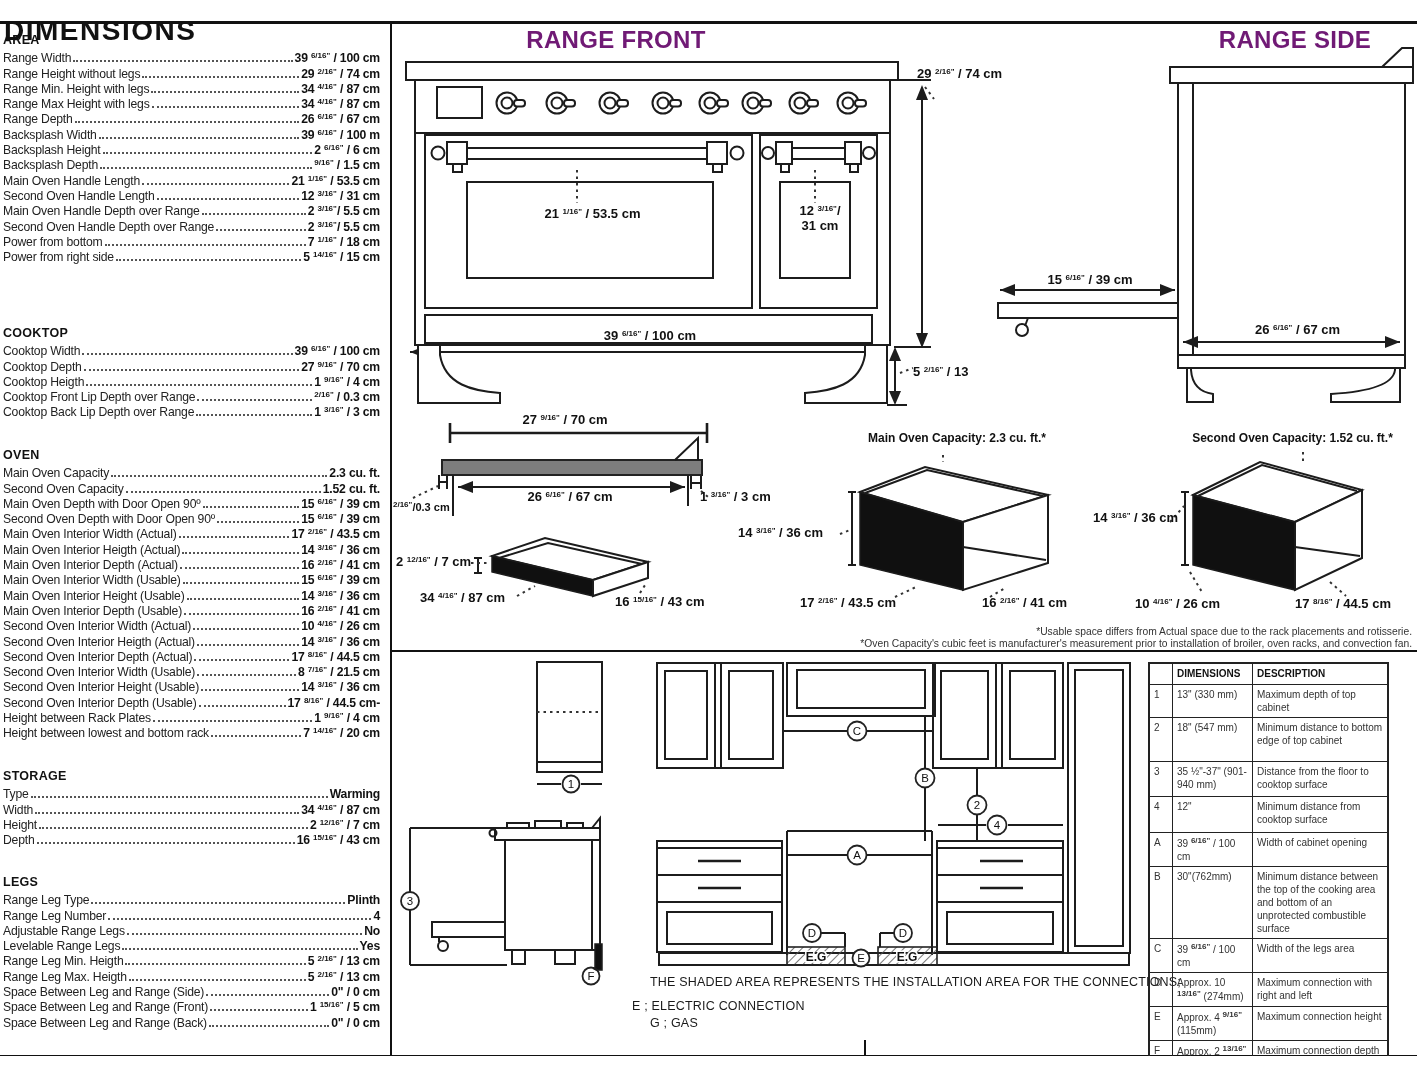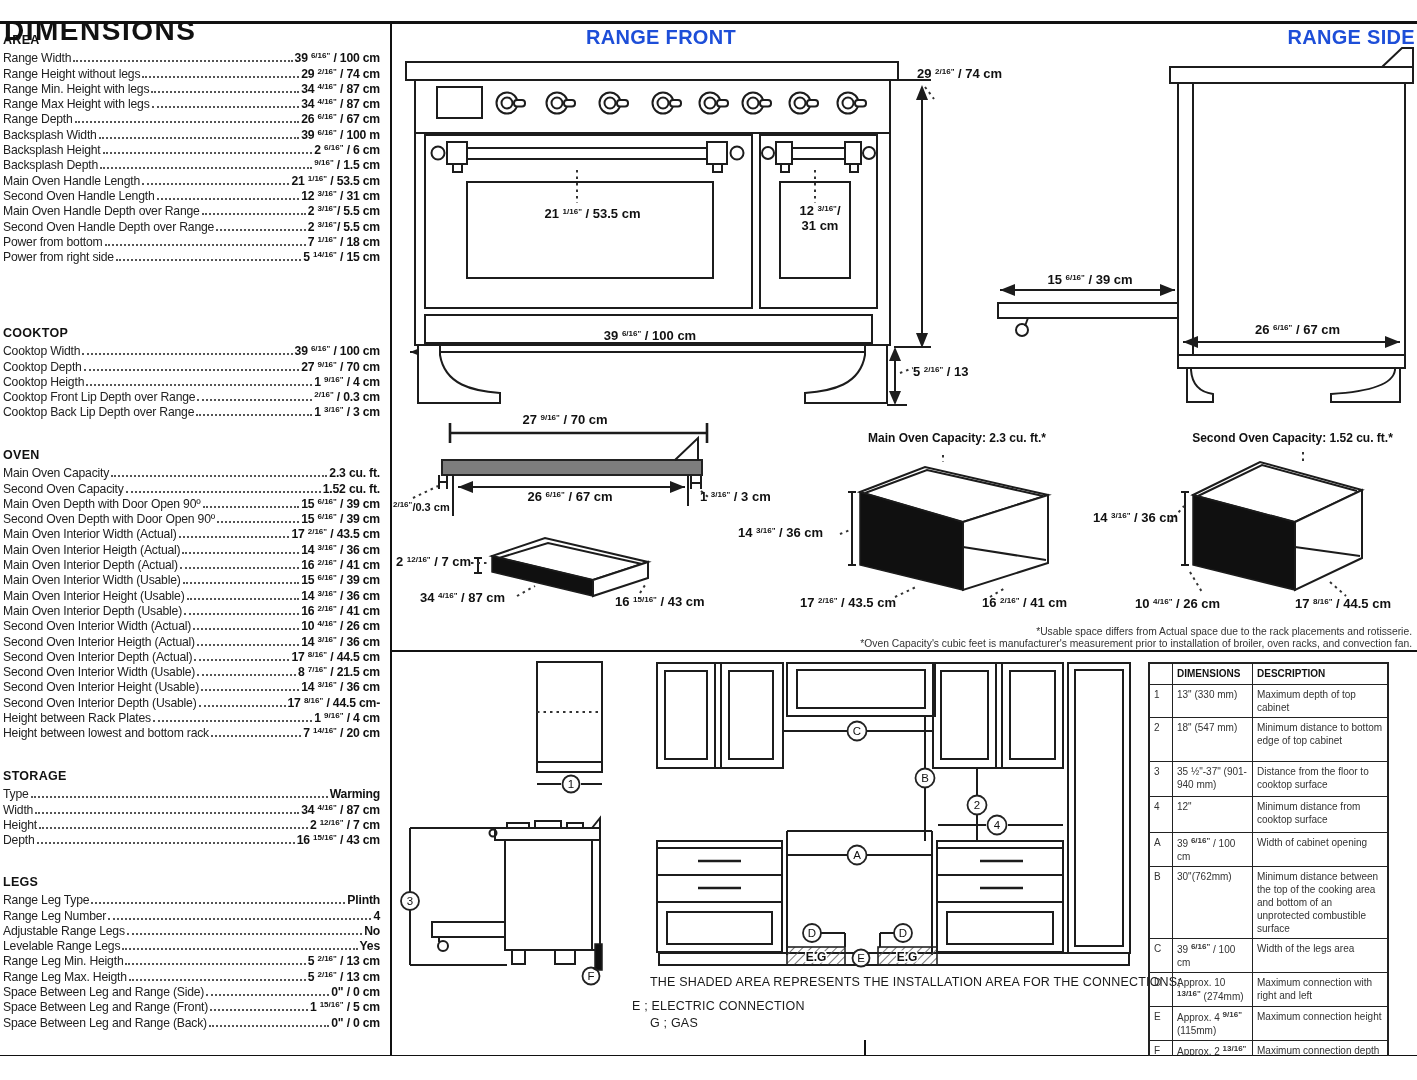--- a/index.html
+++ b/index.html
@@ -2,21 +2,21 @@
 <html><head>
 <meta charset="utf-8">
 <style>
   html,body{margin:0;padding:0;background:#fff;}
   #page{position:relative;width:1417px;height:1056px;background:#fff;overflow:hidden;
         font-family:"Liberation Sans",sans-serif;color:#1a1a1a;}
   .abs{position:absolute;}
   .rule{position:absolute;background:#111;}
   
   #main-title{position:absolute;left:4px;top:-4px;font-size:28px;font-weight:bold;letter-spacing:1.5px;color:#111;}
-  .drawing-title{position:absolute;font-size:20px;font-weight:bold;color:#1d4ed8;text-align:right;letter-spacing:.3px;}
+  .drawing-title{position:absolute;font-size:24px;font-weight:bold;color:#701a75;text-align:center;letter-spacing:.3px;}
   
   .spec-section{position:absolute;left:3px;width:377px;}
   .spec-title{font-size:12.5px;font-weight:bold;letter-spacing:.3px;margin-bottom:3px;color:#111;}
   .spec-row{height:15.3px;display:flex;align-items:flex-end;font-size:12.2px;letter-spacing:-.2px;color:#222;}
   .spec-row .lbl{white-space:nowrap;}
   .spec-row .leader{flex:1;min-width:4px;border-bottom:2px dotted #555;margin:0 2px 3px 2px;}
   .spec-row .val{white-space:nowrap;font-weight:bold;color:#111;}
   sup.fr{font-size:8px;font-weight:bold;vertical-align:4px;letter-spacing:0;}
   
   .dlabel{position:absolute;font-size:13px;font-weight:bold;color:#111;white-space:nowrap;}

